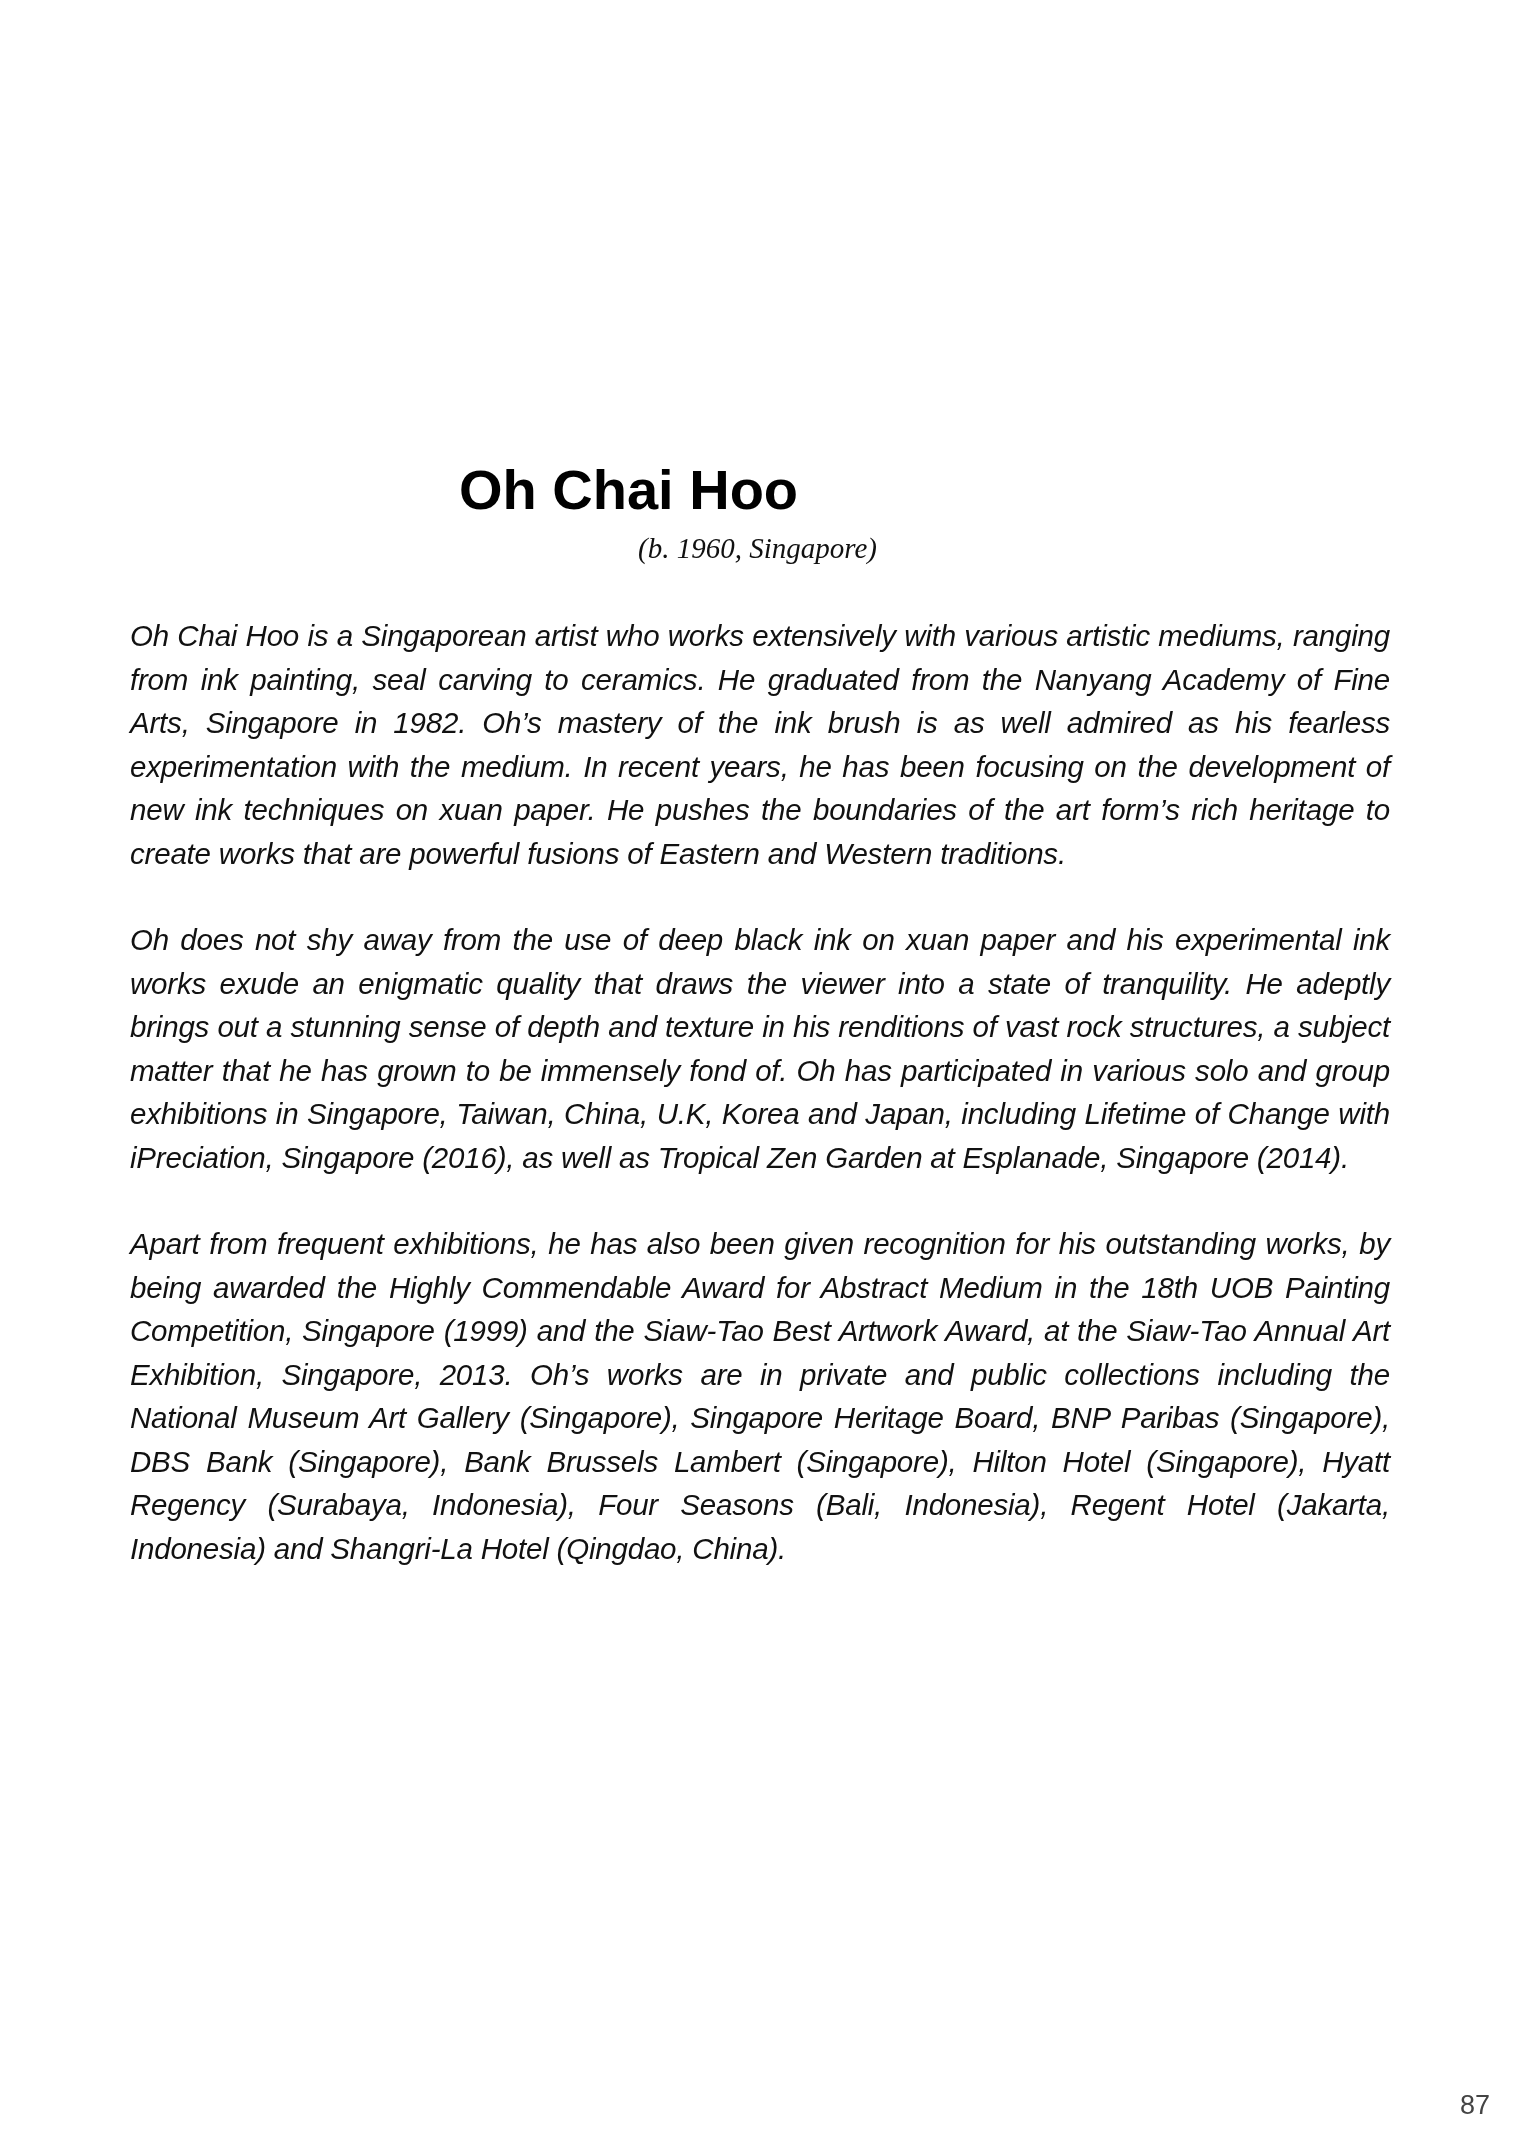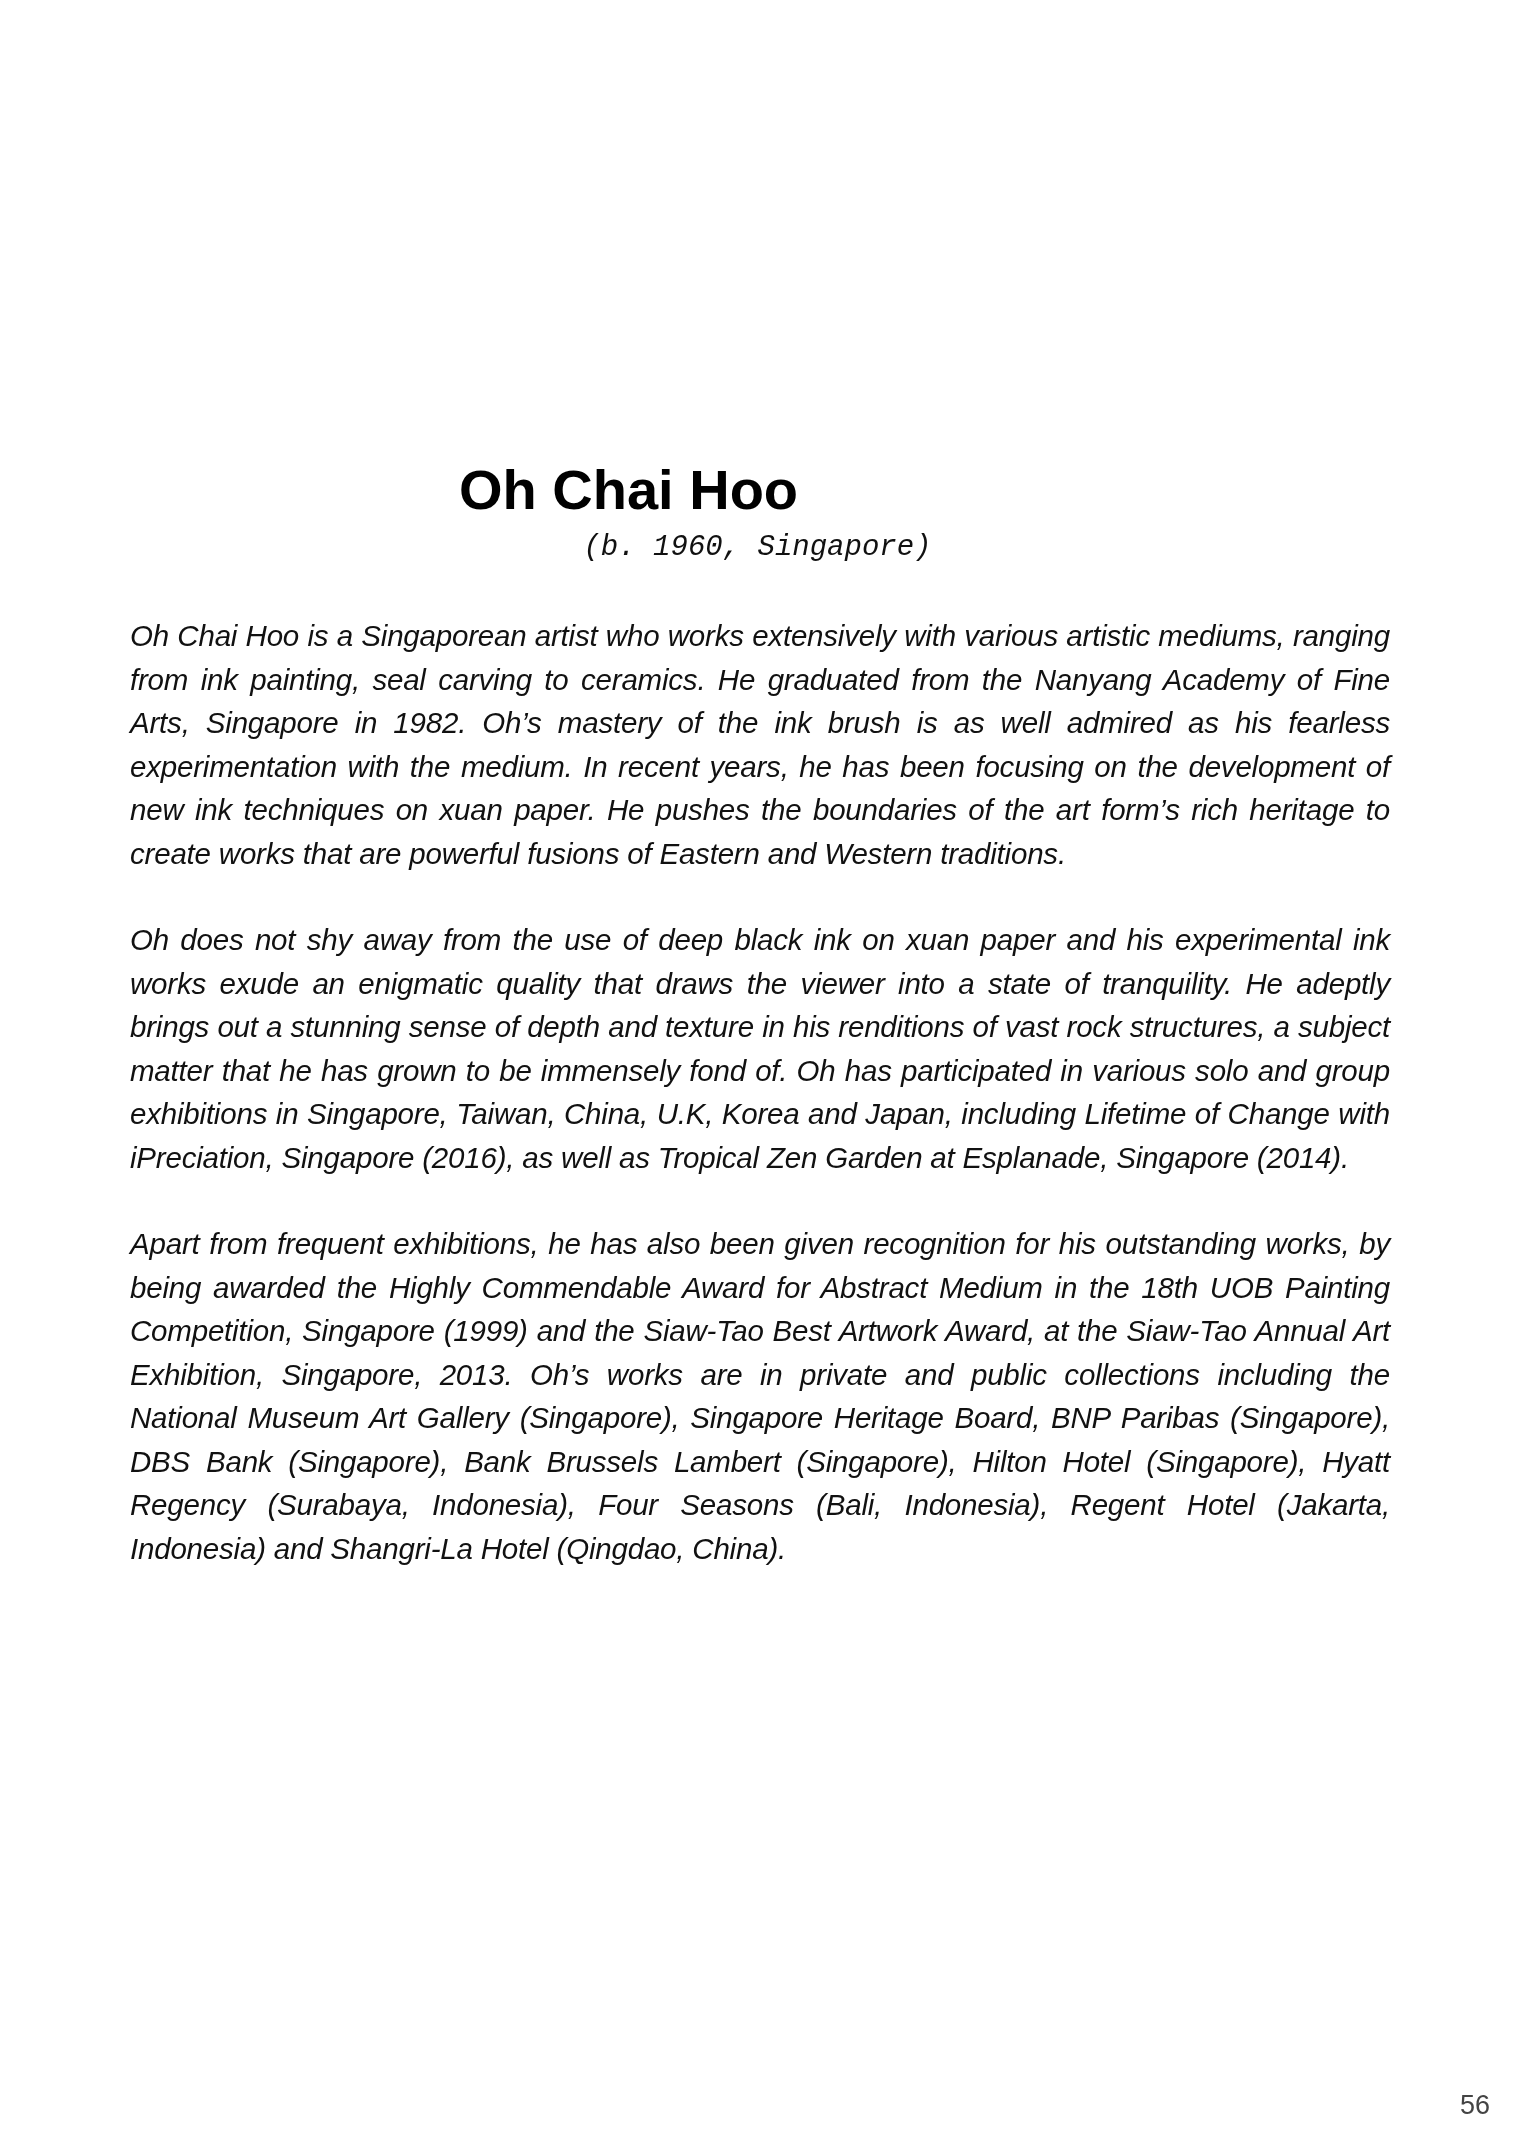--- a/index.html
+++ b/index.html
@@ -5,21 +5,21 @@
     html, body { margin: 0; padding: 0; background: #ffffff; }
     body { width: 1515px; height: 2150px; position: relative; overflow: hidden; }
     .page { position: absolute; left: 0; top: 0; width: 1515px; height: 2150px; background: #fff; }
     .title {
       position: absolute; left: 0; top: 455px; width: 1257px; text-align: center;
       font-family: "Liberation Sans", sans-serif; font-weight: bold; font-size: 56px; color: #000;
       margin: 0; line-height: 70px;
     }
     .subtitle {
       position: absolute; left: 0; top: 528px; width: 1515px; text-align: center;
-      font-family: Liberation Mono, monospace; font-style: italic; font-size: 29px; color: #111;
+      font-family: Liberation Serif, serif; font-style: italic; font-size: 29px; color: #111;
       margin: 0; line-height: 40px;
     }
     .body {
       position: absolute; left: 130px; top: 614px; width: 1260px;
     }
     .para {
       font-family: "Liberation Sans", sans-serif; font-size: 29.5px; line-height: 43.5px;
       color: #111; text-align: justify; margin: 0 0 43px 0; letter-spacing: -0.2px; font-style: italic;
     }
     .page-number {
@@ -33,14 +33,14 @@
 <div class="page">
   <h1 class="title">Oh Chai Hoo</h1>
   <p class="subtitle">(b. 1960, Singapore)</p>
 
   <div class="body">
     <p class="para">Oh Chai Hoo is a Singaporean artist who works extensively with various artistic mediums, ranging from ink painting, seal carving to ceramics. He graduated from the Nanyang Academy of Fine Arts, Singapore in 1982. Oh’s mastery of the ink brush is as well admired as his fearless experimentation with the medium. In recent years, he has been focusing on the development of new ink techniques on xuan paper. He pushes the boundaries of the art form’s rich heritage to create works that are powerful fusions of Eastern and Western traditions.</p>
     <p class="para">Oh does not shy away from the use of deep black ink on xuan paper and his experimental ink works exude an enigmatic quality that draws the viewer into a state of tranquility. He adeptly brings out a stunning sense of depth and texture in his renditions of vast rock structures, a subject matter that he has grown to be immensely fond of. Oh has participated in various solo and group exhibitions in Singapore, Taiwan, China, U.K, Korea and Japan, including Lifetime of Change with iPreciation, Singapore (2016), as well as Tropical Zen Garden at Esplanade, Singapore (2014).</p>
     <p class="para">Apart from frequent exhibitions, he has also been given recognition for his outstanding works, by being awarded the Highly Commendable Award for Abstract Medium in the 18th UOB Painting Competition, Singapore (1999) and the Siaw-Tao Best Artwork Award, at the Siaw-Tao Annual Art Exhibition, Singapore, 2013. Oh’s works are in private and public collections including the National Museum Art Gallery (Singapore), Singapore Heritage Board, BNP Paribas (Singapore), DBS Bank (Singapore), Bank Brussels Lambert (Singapore), Hilton Hotel (Singapore), Hyatt Regency (Surabaya, Indonesia), Four Seasons (Bali, Indonesia), Regent Hotel (Jakarta, Indonesia) and Shangri-La Hotel (Qingdao, China).</p>
   </div>
 
-  <div class="page-number">56</div>
+  <div class="page-number">87</div>
 </div>
 
 </body></html>

